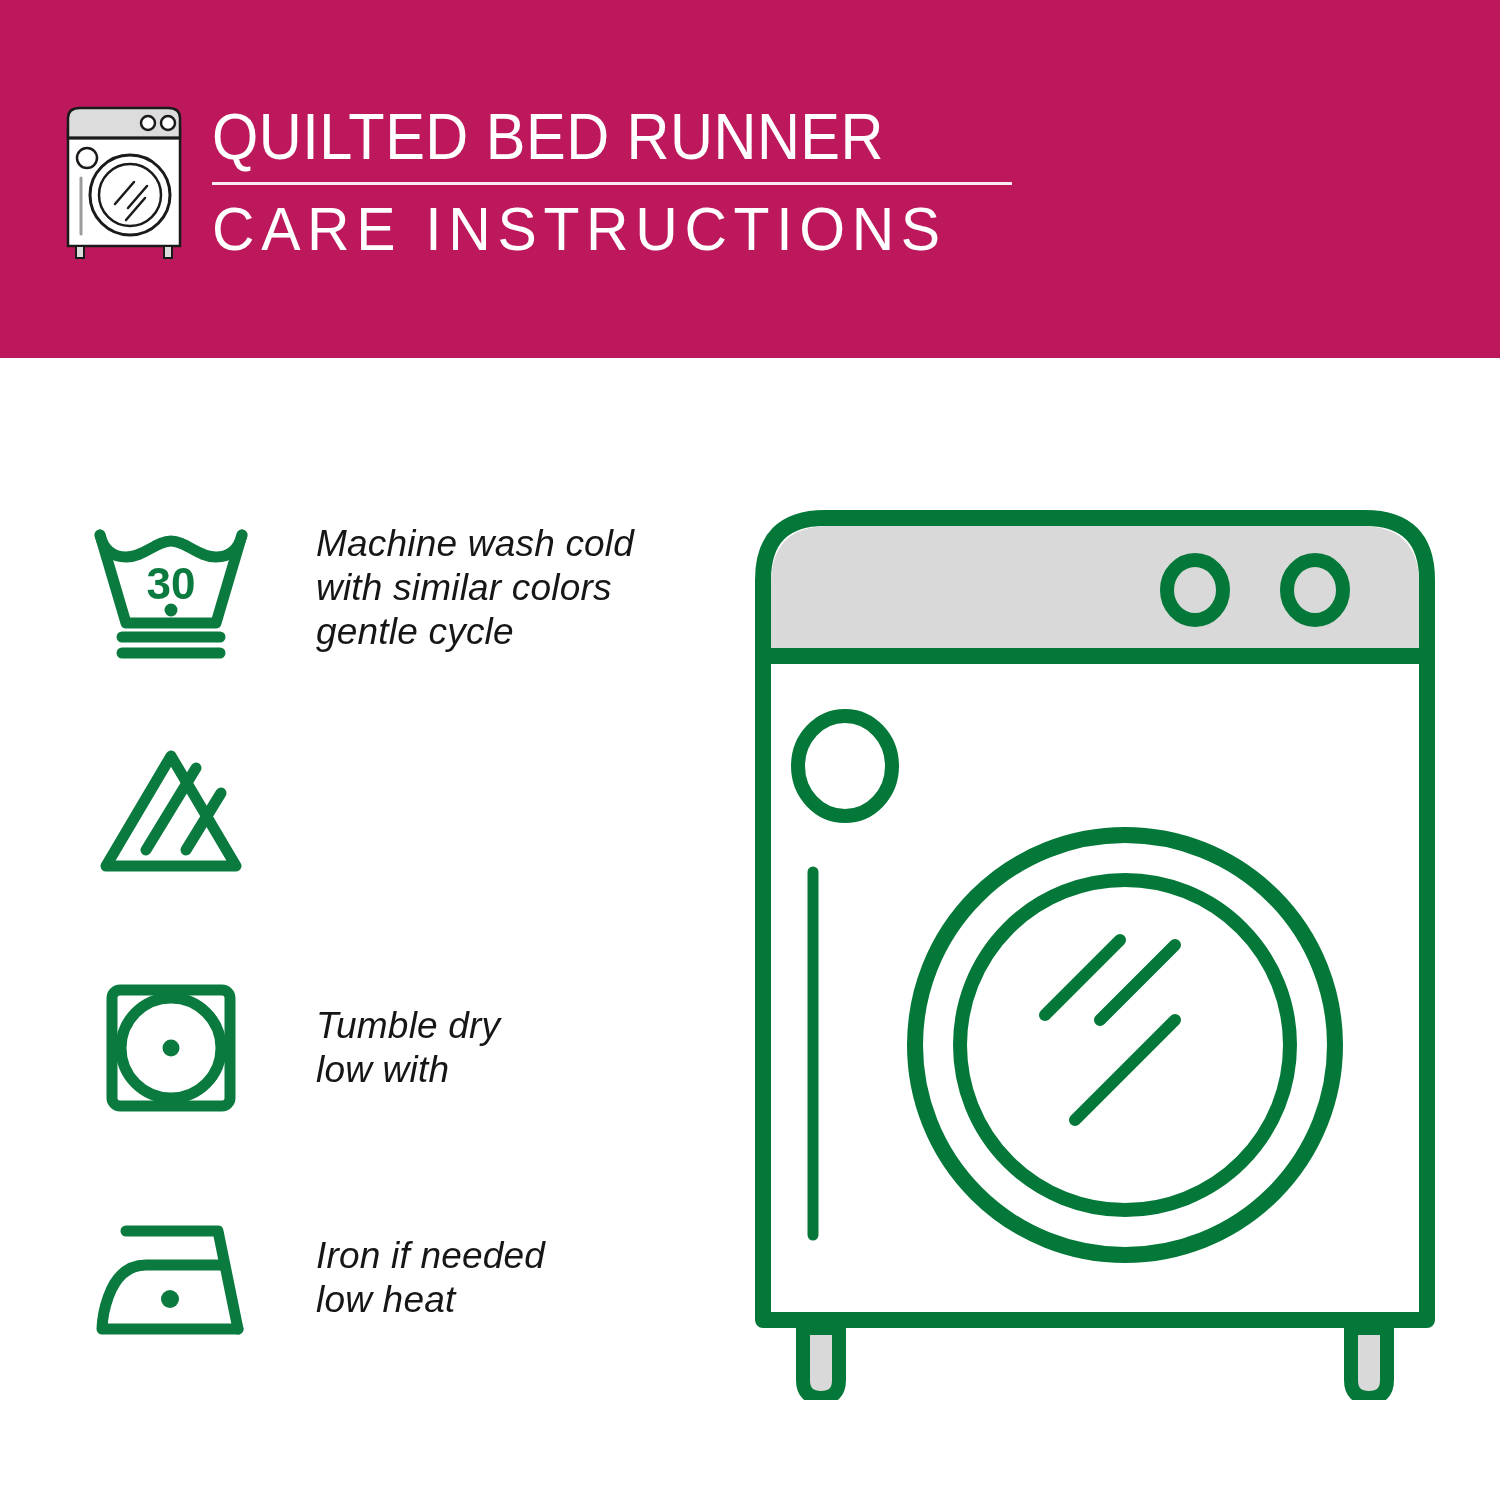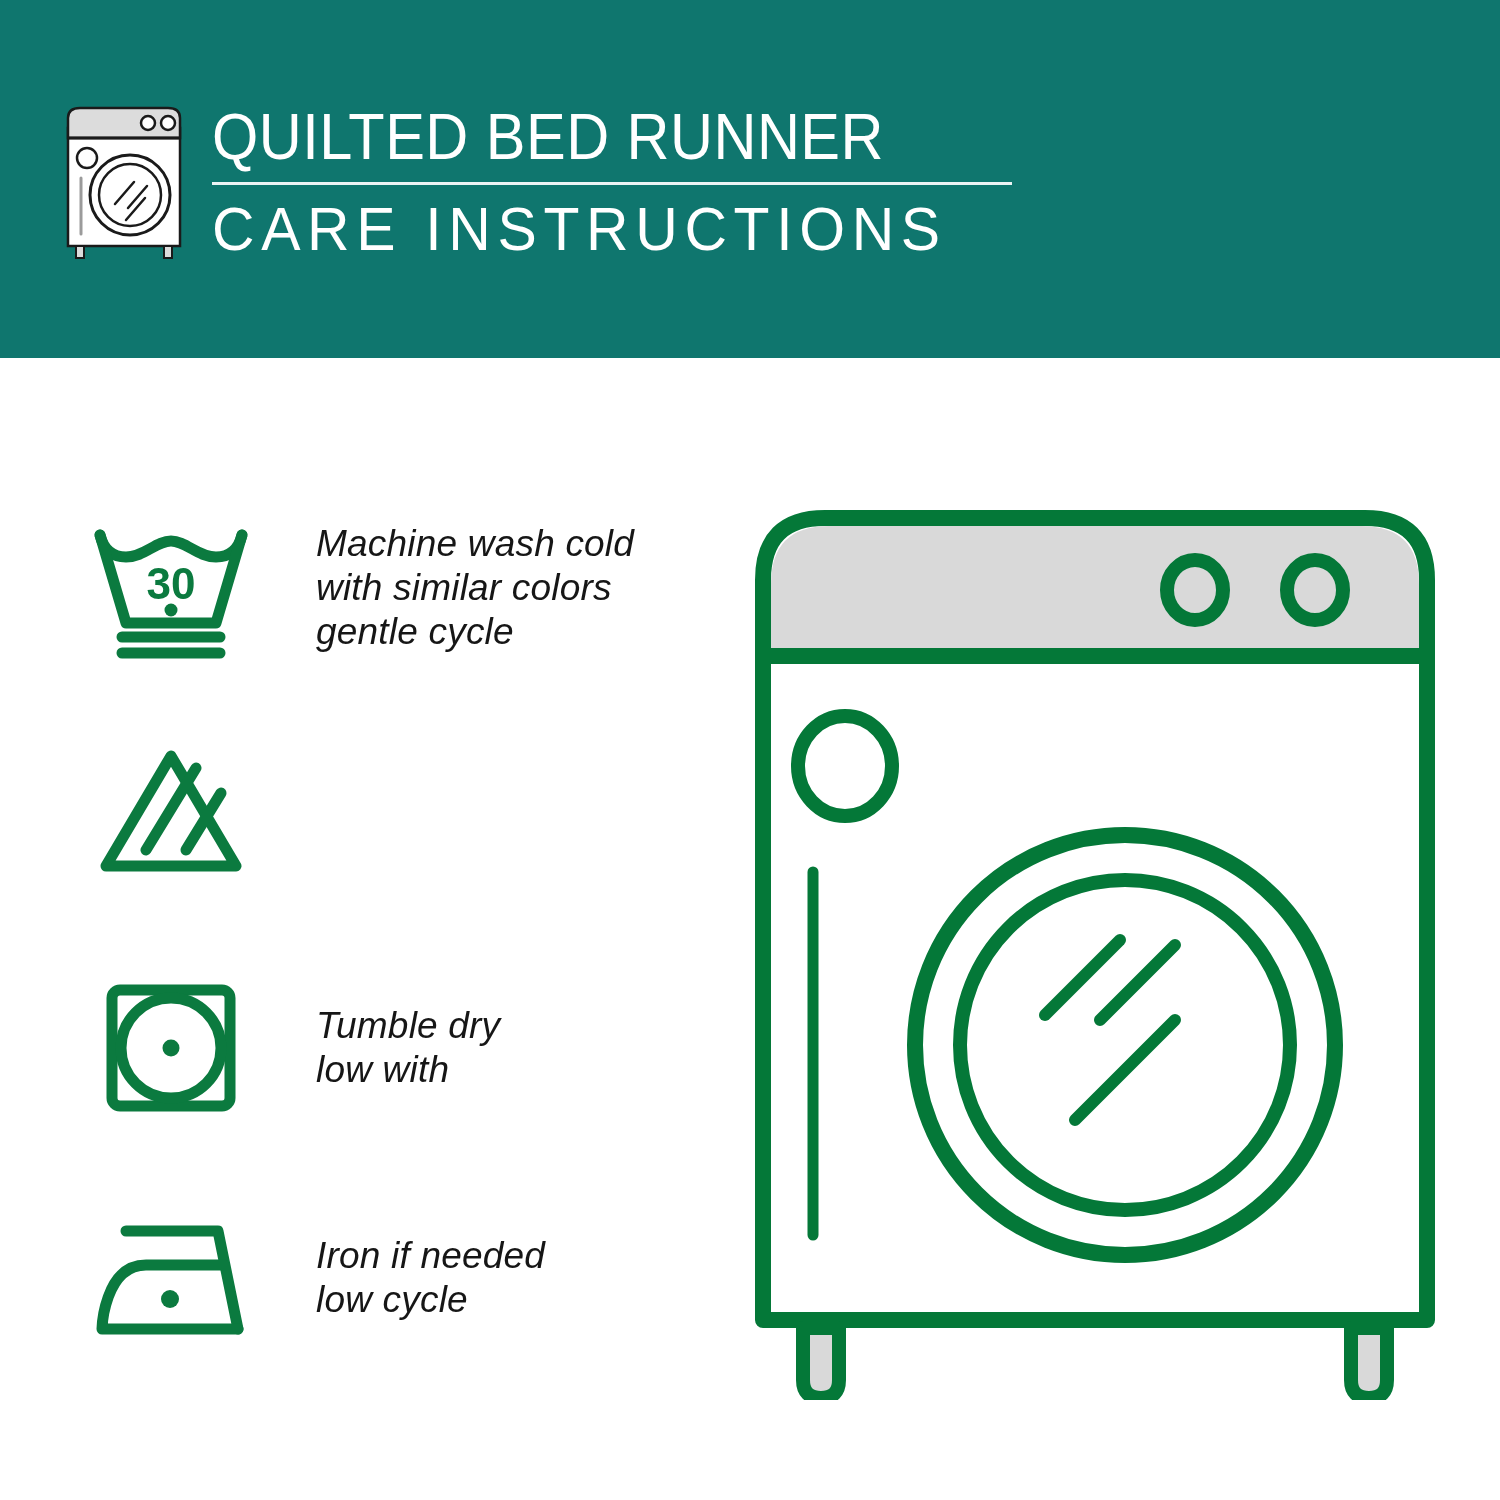--- a/index.html
+++ b/index.html
@@ -15,21 +15,21 @@
     position: relative;
   }
 
   
   #header-band {
     position: absolute;
     left: 0;
     top: 0;
     width: 1500px;
     height: 358px;
-    background: #0f766e;
+    background: #be185d;
   }
   #header-inner {
     position: absolute;
     left: 60px;
     top: 100px;
     display: flex;
     align-items: flex-start;
   }
   #header-machine-icon {
     width: 136px;
@@ -213,21 +213,21 @@
         <g fill="none" stroke="#0b7a3f" stroke-width="11" stroke-linecap="round" stroke-linejoin="round">
 
           <path d="M40 28 L132 28 L152 126"></path>
 
           <path d="M152 126 L16 126 C16 126 18 62 60 62 L138 62"></path>
         </g>
         <circle cx="84" cy="96" r="9" fill="#0b7a3f"></circle>
       </svg>
     </div>
     <div class="care-text">Iron if needed
-low cycle</div>
+low heat</div>
   </div>
 
 </div>
 
 <div id="washer-illustration">
   <svg viewBox="0 0 700 900" width="700" height="900" xmlns="http://www.w3.org/2000/svg">
 
     <path d="M18 820 L18 80 Q18 18 80 18 L620 18 Q682 18 682 80 L682 820 Z" fill="#ffffff" stroke="#047838" stroke-width="16" stroke-linejoin="round"></path>
 
     <path d="M26 156 L26 84 Q26 26 84 26 L616 26 Q674 26 674 84 L674 156 Z" fill="#d9d9d9" stroke="none"></path>

